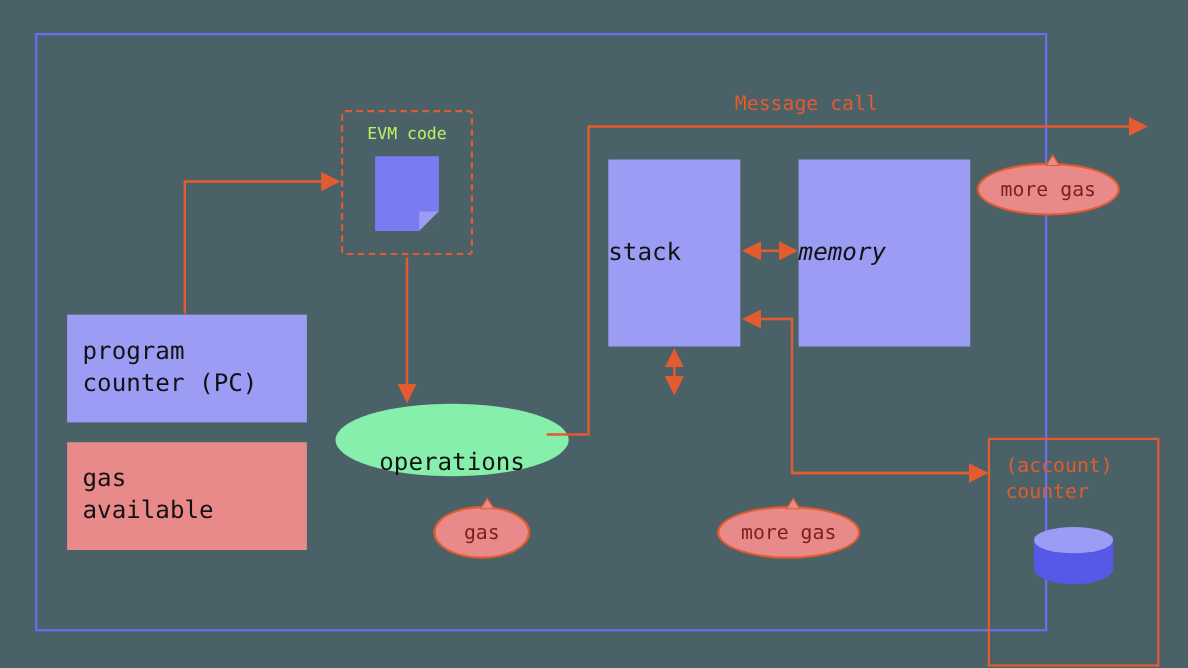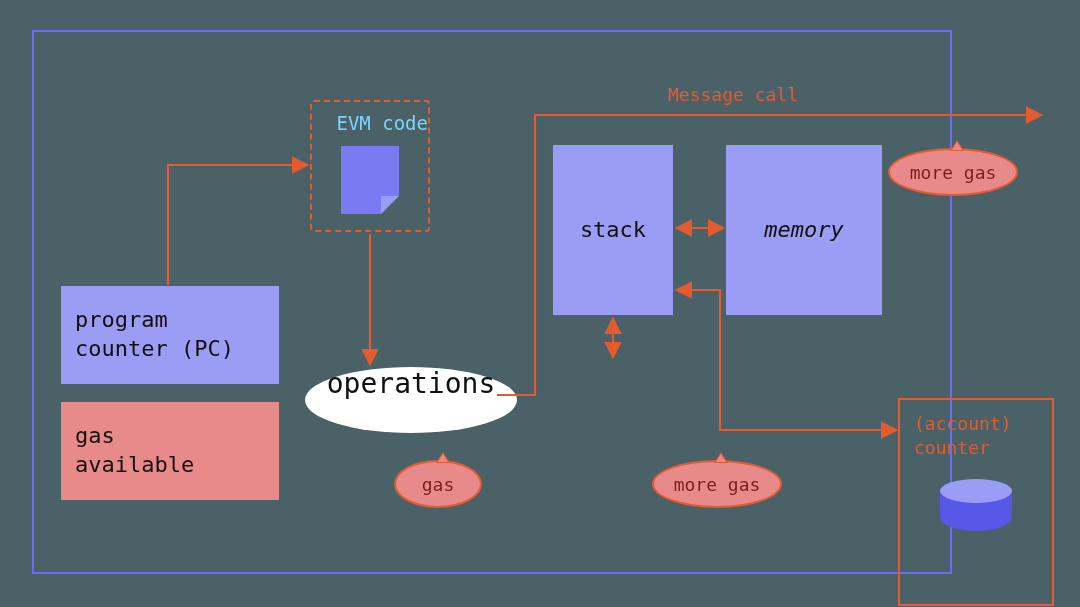--- a/index.html
+++ b/index.html
@@ -20,31 +20,31 @@
   .box {
     position: absolute;
     background: #9b9cf3;
     display: flex;
     align-items: center;
     padding: 0 14px;
     font-size: 22px;
     color: #111;
     line-height: 1.3;
   }
-  .box.center { justify-content: center; padding: 0; }
+  .box.center { padding: 0; }
   .pc-box { left: 61px; top: 286px; width: 218px; height: 98px; }
   .gas-box { left: 61px; top: 402px; width: 218px; height: 98px; background: #e98a8a; }
   .stack-box { left: 553px; top: 145px; width: 120px; height: 170px; }
   .memory-box { left: 726px; top: 145px; width: 156px; height: 170px; font-style: italic; }
   .ellipse {
     position: absolute;
-    background: #ffffff;
+    background: #86efac;
     border-radius: 50%;
-    display: flex; align-items: flex-start; justify-content: center;
-    font-size: 28px; color: #111;
+    display: flex; align-items: flex-end; justify-content: center;
+    font-size: 22px; color: #111;
   }
   .ops { left: 305px; top: 367px; width: 212px; height: 66px; }
   .bubble {
     position: absolute;
     border: 2px solid #e35b2e;
     background: #e98a8a;
     border-radius: 50%;
     display: flex; align-items: center; justify-content: center;
     font-size: 18px; color: #7f1d1d;
   }
@@ -63,23 +63,23 @@
     border-bottom: 8px solid #e98a8a;
   }
   .gas-bubble { left: 394px; top: 460px; width: 88px; height: 48px; }
   .moregas1 { left: 652px; top: 460px; width: 130px; height: 48px; }
   .moregas2 { left: 888px; top: 148px; width: 130px; height: 48px; }
   .evm-box {
     position: absolute;
     left: 310px; top: 100px; width: 120px; height: 132px;
     border: 2px dashed #e35b2e;
     border-radius: 4px;
-    text-align: right;
-    color: #7dd3fc;
-    font-size: 19px;
+    text-align: center;
+    color: #bef264;
+    font-size: 15px;
     padding-top: 10px;
   }
   .doc-icon {
     position: relative;
     width: 58px; height: 68px; margin: 12px auto 0;
     background: #7a7bf2;
   }
   .doc-icon::after {
     content: '';
     position: absolute; right: 0; bottom: 0;

